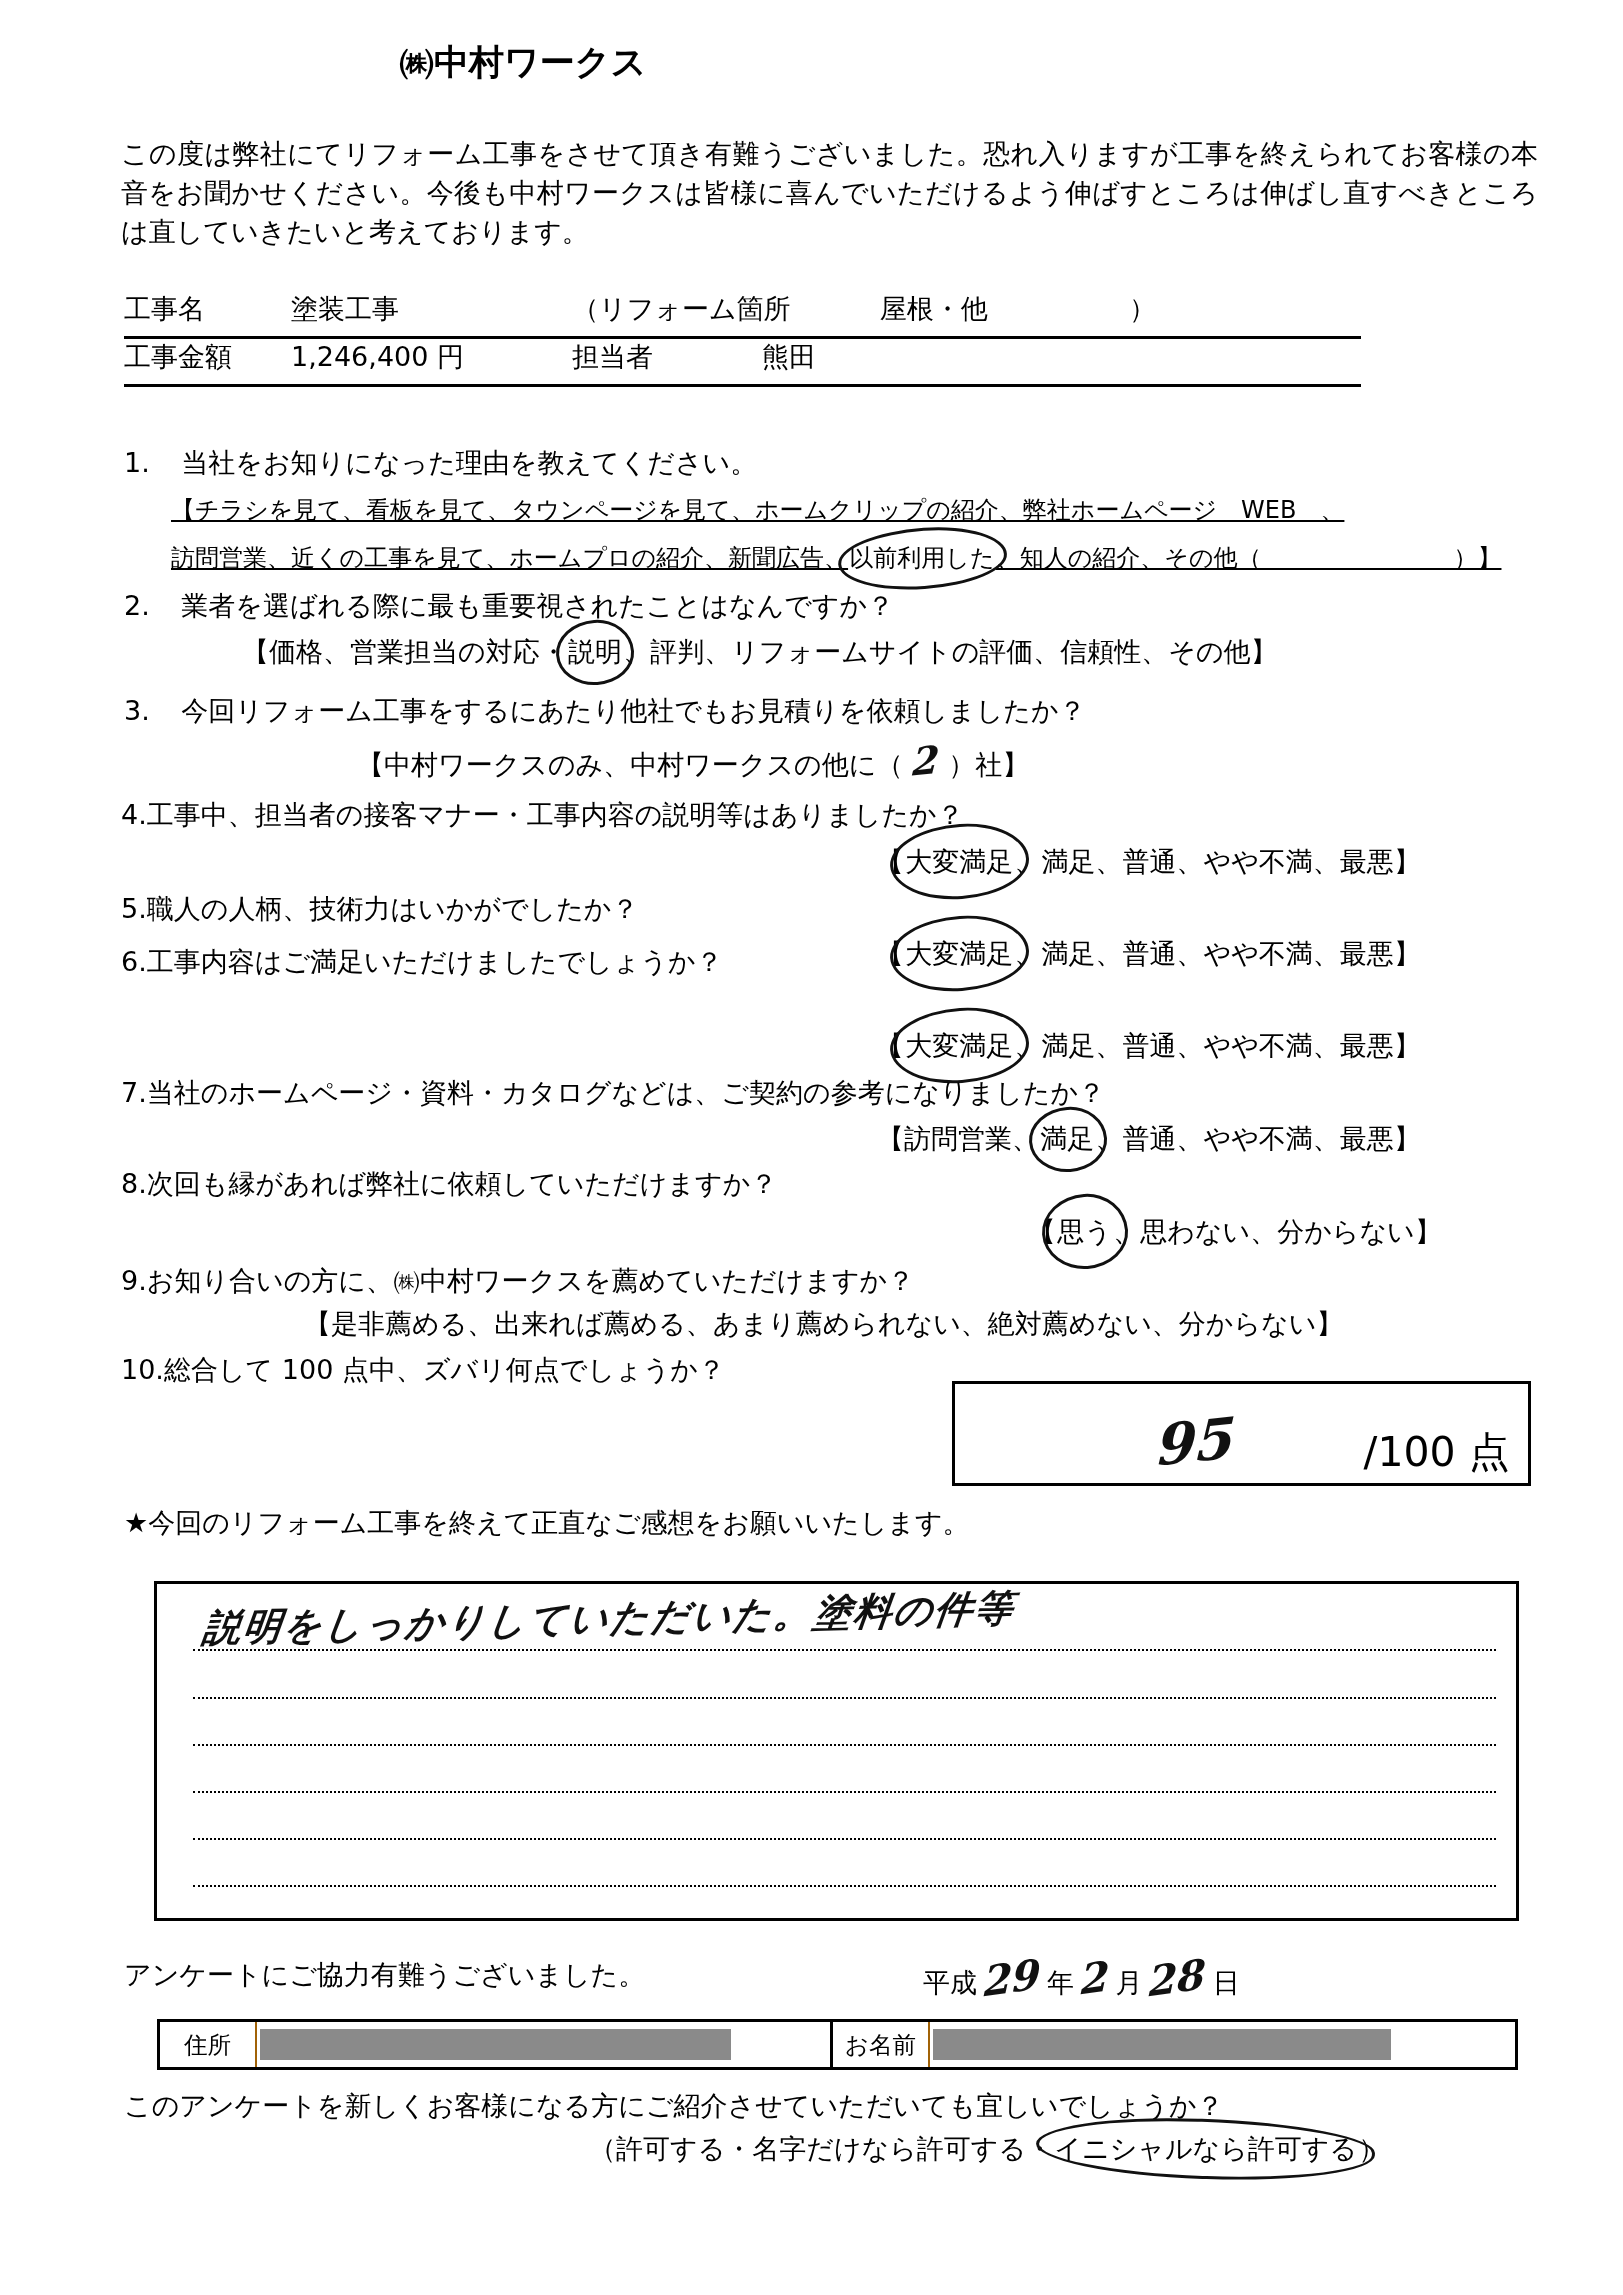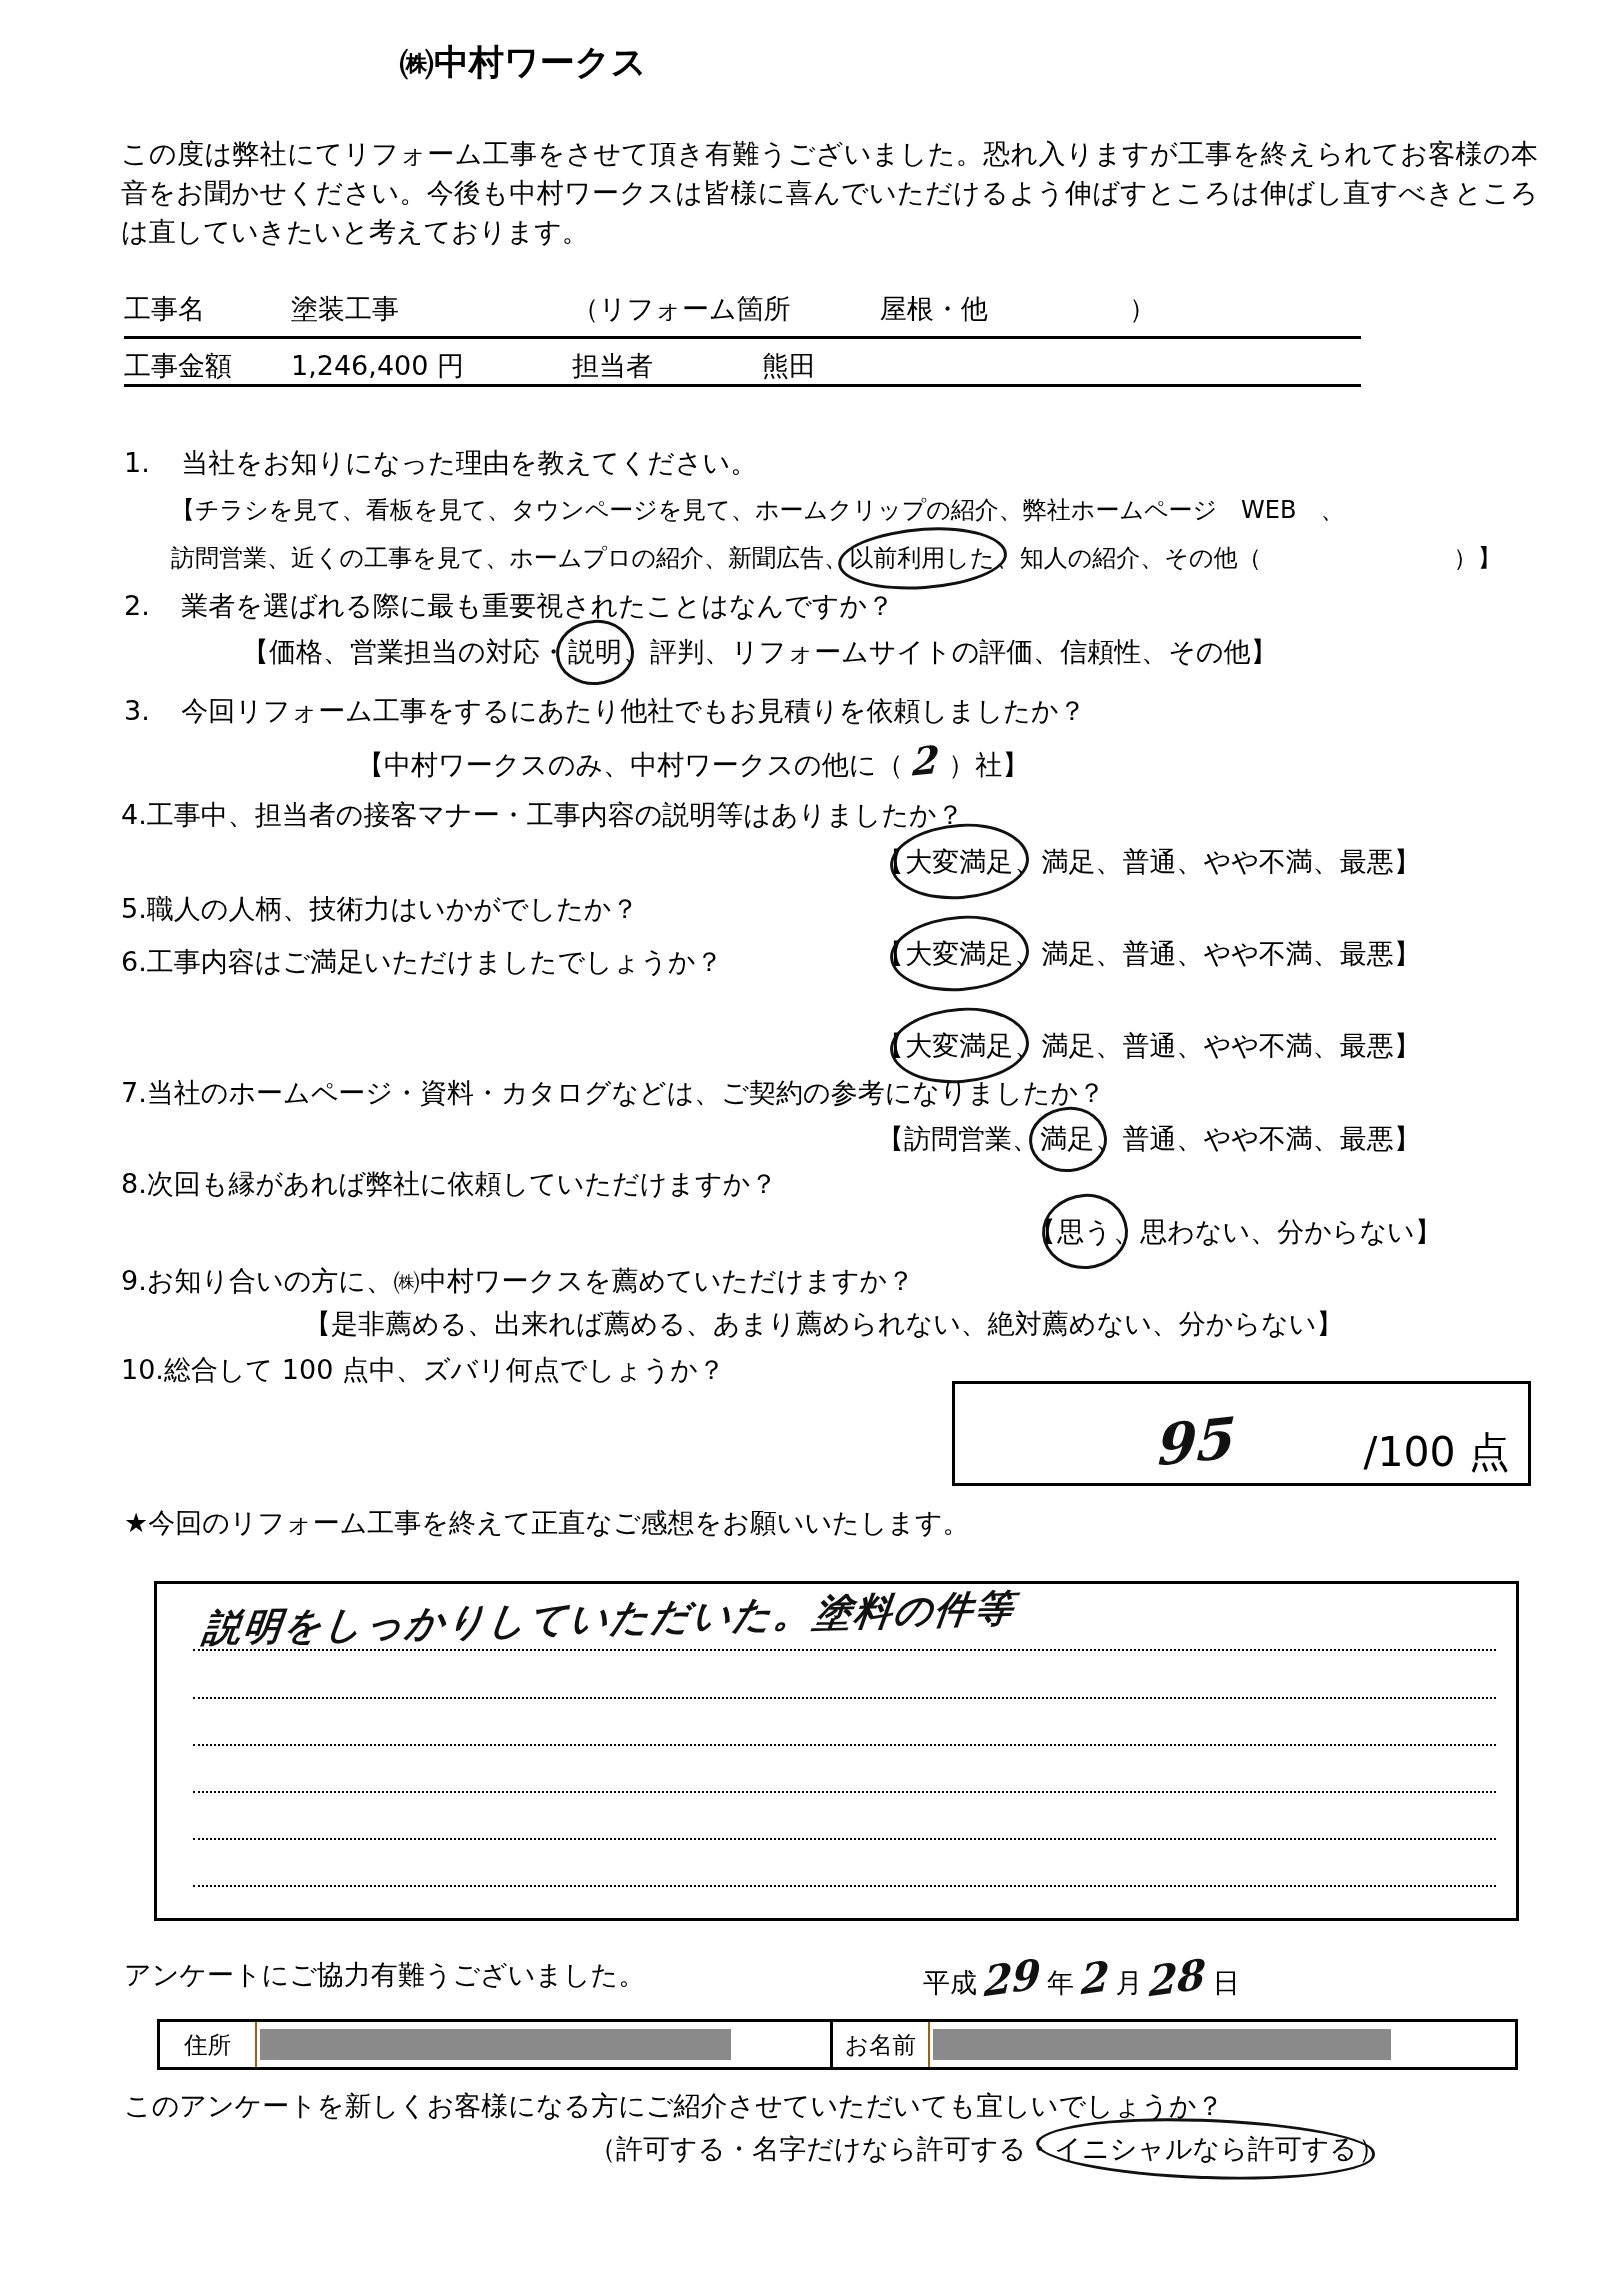--- a/index.html
+++ b/index.html
@@ -61,21 +61,21 @@
     width: 1237px;
   }
   .info-line {
     display: flex;
     align-items: baseline;
     border-bottom: 3.3px solid #000;
     height: 45px;
     font-size: 27px;
     position: relative;
   }
-  .info-line.second { border-bottom-width: 3.3px; align-items: flex-end; }
+  .info-line.second { border-bottom-width: 3.3px; }
   .il-label { width: 167px; }
   .il-value { width: 281px; }
   .il-extra { flex: 1; }
   .il-label2 { width: 190px; text-align: left; }
   .il-value2 { flex: 1; }
 
   
   .q {
     position: absolute;
     font-size: 27px;
@@ -84,20 +84,21 @@
   }
   .opts {
     position: absolute;
     font-size: 27px;
     white-space: nowrap;
   }
   .opts-sm {
     position: absolute;
     font-size: 24px;
     white-space: nowrap;
+    text-decoration: underline;
   }
 
   
   .circ {
     position: relative;
     display: inline-block;
     padding: 0 1.3px;
   }
   .circ::after {
     content: "";

